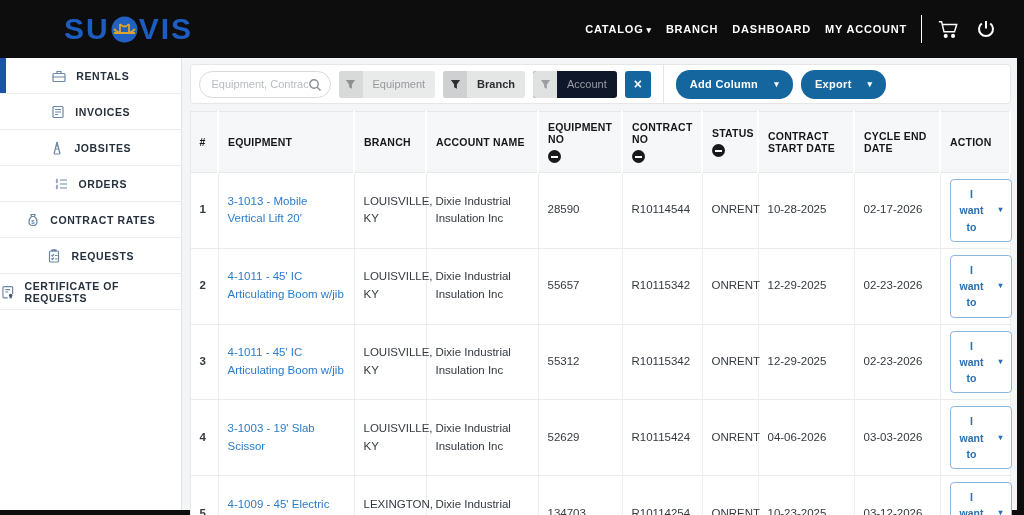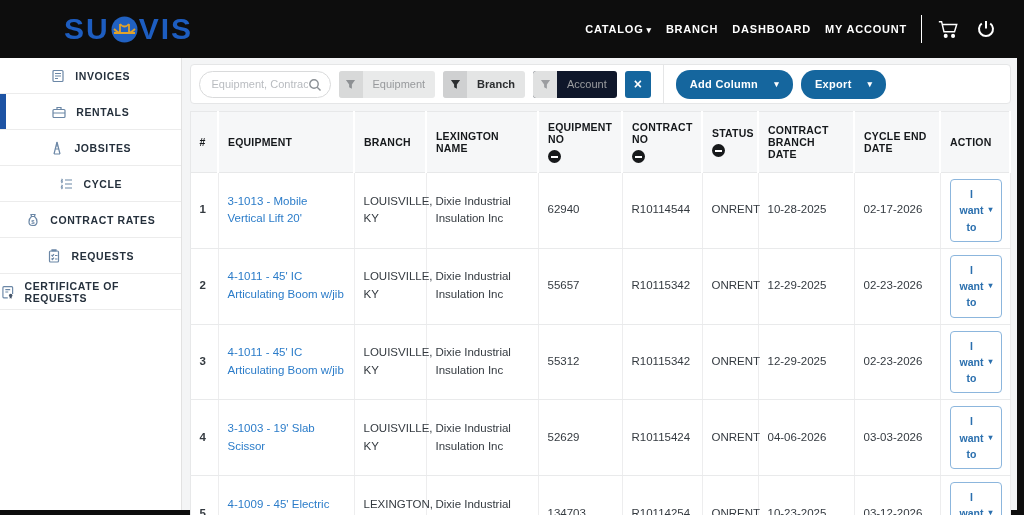--- a/index.html
+++ b/index.html
@@ -68,21 +68,21 @@
                      vertical-align:middle; letter-spacing:0.2px; }
   table.rentals td { border-right:1px solid #ededee; border-bottom:1px solid #e9eaeb;
                      font-size:11.5px; color:#343a40; padding:6px 9px; height:47px; vertical-align:middle;
                      line-height:1.55; background:#fff; }
   th.c-center, td.c-center { text-align:center; }
   td.c-num { font-weight:bold; color:#2b2f33; }
   .equip-link { color:#2b7cc9; cursor:pointer; text-decoration:none; }
   .minus-icon { width:13px; height:13px; border-radius:50%; background:#17191b; display:inline-flex;
                 align-items:center; justify-content:center; margin-top:5px; cursor:pointer; }
   .minus-icon i { display:block; width:7px; height:2px; background:#ffffff; }
-  .iwant-btn { display:inline-flex; align-items:center; gap:5px; background:#fff; border:1px solid #8cb6dd;
+  .iwant-btn { display:inline-flex; align-items:center; gap:15px; background:#fff; border:1px solid #8cb6dd;
                border-radius:4px; color:#2a6fae; font-size:10.5px; font-weight:bold; padding:6px 9px; cursor:pointer; }
   .iwant-btn .btn-caret { font-size:8px; }
 </style>
 </head>
 <body>
 
 <div class="topbar">
   <div class="logo">
     <span>SU</span>
     <svg class="logo-circle" viewBox="0 0 27 27">
@@ -111,45 +111,45 @@
         <path d="M8 1.5 v6"></path>
         <path d="M4.6 3.6 a5.6 5.6 0 1 0 6.8 0"></path>
       </svg>
     </span>
   </div>
 </div>
 
 <div class="main">
 
   <div class="sidebar">
+    <div class="side-item active">
+      <svg width="16" height="16" viewBox="0 0 16 16">
+        <rect x="2" y="5.5" width="12" height="8" rx="1"></rect>
+          <path d="M6 5.5 V3.5 h4 v2 M2 9 h12"></path>
+      </svg>
+      <span class="side-label">RENTALS</span>
+    </div>
     <div class="side-item">
       <svg width="16" height="16" viewBox="0 0 16 16">
         <rect x="3" y="2.5" width="10" height="11" rx="1"></rect>
           <path d="M5 5.5 h6 M5 8 h6 M5 10.5 h3"></path>
       </svg>
       <span class="side-label">INVOICES</span>
     </div>
-    <div class="side-item active">
-      <svg width="16" height="16" viewBox="0 0 16 16">
-        <rect x="2" y="5.5" width="12" height="8" rx="1"></rect>
-          <path d="M6 5.5 V3.5 h4 v2 M2 9 h12"></path>
-      </svg>
-      <span class="side-label">RENTALS</span>
-    </div>
     <div class="side-item">
       <svg width="16" height="16" viewBox="0 0 16 16">
         <path d="M8 2 L5 14 M8 2 L11 14 M6 9 h4 M6.5 6 h3 M5 14 h6"></path>
       </svg>
       <span class="side-label">JOBSITES</span>
     </div>
     <div class="side-item">
       <svg width="16" height="16" viewBox="0 0 16 16">
         <path d="M7 4 h7 M7 8 h7 M7 12 h7 M3.5 3 q1.5 0.5 0 2 q1.5 0.5 0 2 M3.5 9 q1.5 0.5 0 2 q1.5 0.5 0 2"></path>
       </svg>
-      <span class="side-label">CYCLE</span>
+      <span class="side-label">ORDERS</span>
     </div>
     <div class="side-item">
       <svg width="16" height="16" viewBox="0 0 16 16">
         <path d="M6.5 4.5 L6 2.5 h4 l-0.5 2 Z M6.5 4.5 h3 q2.5 2 2.5 5.5 a3.5 3.5 0 0 1 -3.5 3.5 h-1 a3.5 3.5 0 0 1 -3.5 -3.5 q0 -3.5 2.5 -5.5 Z"></path>
         <text x="8" y="11.5" font-size="6" text-anchor="middle" fill="#6b87a6" stroke="none" font-weight="bold">$</text>
       </svg>
       <span class="side-label">CONTRACT RATES</span>
     </div>
     <div class="side-item">
       <svg width="16" height="16" viewBox="0 0 16 16">
@@ -231,51 +231,51 @@
           <col style="width:56px">
           <col style="width:96px">
         <col style="width:86px">
           <col style="width:70px">
       </colgroup>
       <thead>
         <tr>
           <th class="c-center">#</th>
           <th>EQUIPMENT</th>
           <th>BRANCH</th>
-          <th>LEXINGTON NAME</th>
+          <th>ACCOUNT NAME</th>
           <th>
             <div>EQUIPMENT NO</div>
             <span class="minus-icon">
                 <i></i>
               </span>
           </th>
           <th>
             <div>CONTRACT NO</div>
             <span class="minus-icon">
                 <i></i>
               </span>
           </th>
           <th>
             <div>STATUS</div>
             <span class="minus-icon">
                 <i></i>
               </span>
           </th>
-          <th>CONTRACT BRANCH DATE</th>
+          <th>CONTRACT START DATE</th>
           <th>CYCLE END DATE</th>
           <th class="c-center">ACTION</th>
         </tr>
       </thead>
       <tbody>
         <tr>
           <td class="c-num">1</td>
           <td><a class="equip-link">3-1013 - Mobile Vertical Lift 20'</a></td>
           <td>LOUISVILLE, KY</td>
           <td>Dixie Industrial Insulation Inc</td>
-          <td>62940</td>
+          <td>28590</td>
           <td>R10114544</td>
           <td>ONRENT</td>
           <td>10-28-2025</td>
           <td>02-17-2026</td>
           <td class="c-center"><span class="iwant-btn">
                 <span>I want to</span>
                 <span class="btn-caret">▾</span>
               </span></td>
         </tr>
         <tr>

